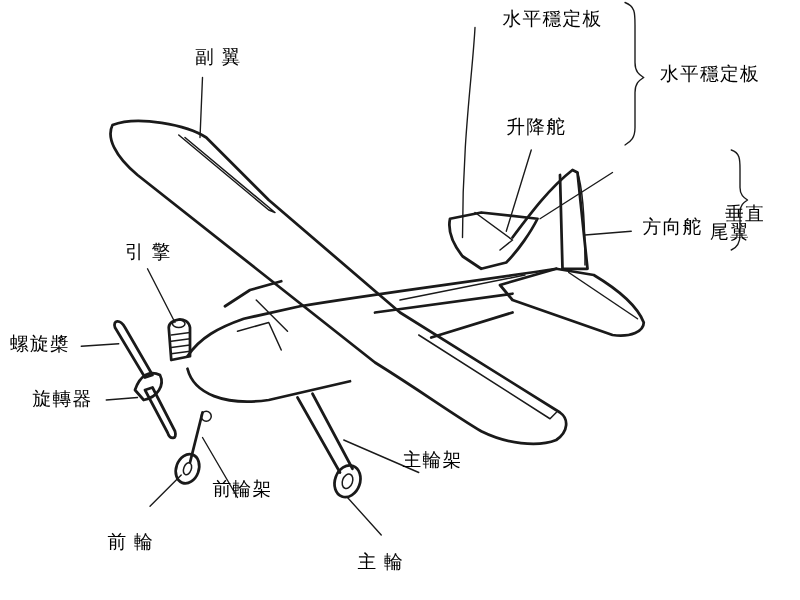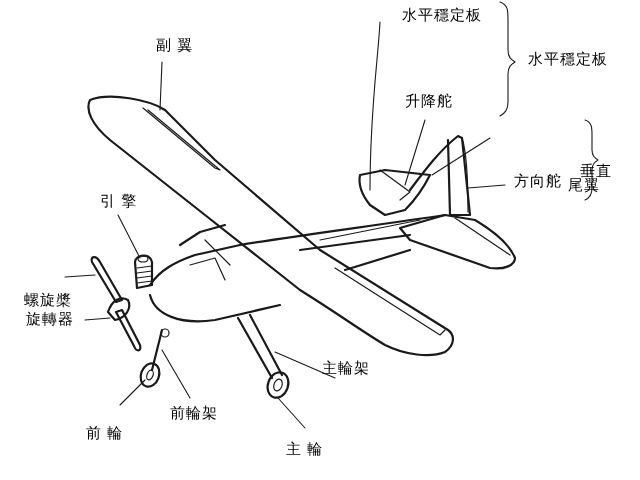--- a/index.html
+++ b/index.html
@@ -105,19 +105,19 @@
 
   
   <span class="lbl" style="left:136px; top:36px;margin-left:20px;">副 翼</span>
   <span class="lbl" style="left:402px; top:6px;">水平穩定板</span>
   <span class="lbl" style="left:528px; top:50px;">水平穩定板</span>
   <span class="lbl" style="left:405px; top:92px;">升降舵</span>
   <span class="lbl" style="left:514px; top:172px;">方向舵</span>
   <span class="lbl" style="left:580px; top:142px;margin-top:20px;">垂直</span>
   <span class="lbl" style="left:568px; top:176px;">尾翼</span>
   <span class="lbl" style="left:100px; top:192px;">引 擎</span>
-  <span class="lbl" style="left:24px; top:266px;margin-top:25px;">螺旋槳</span>
+  <span class="lbl" style="left:8px; top:266px;">螺旋槳</span>
   <span class="lbl" style="left:26px; top:310px;text-align:center;">旋轉器</span>
   <span class="lbl" style="left:322px; top:359px;">主輪架</span>
-  <span class="lbl" style="left:170px; top:404px;">前輪架</span>
+  <span class="lbl" style="left:170px; top:382px;">前輪架</span>
   <span class="lbl" style="left:86px; top:424px;">前 輪</span>
   <span class="lbl" style="left:286px; top:440px;">主 輪</span>
 </div>
 
 </body></html>

